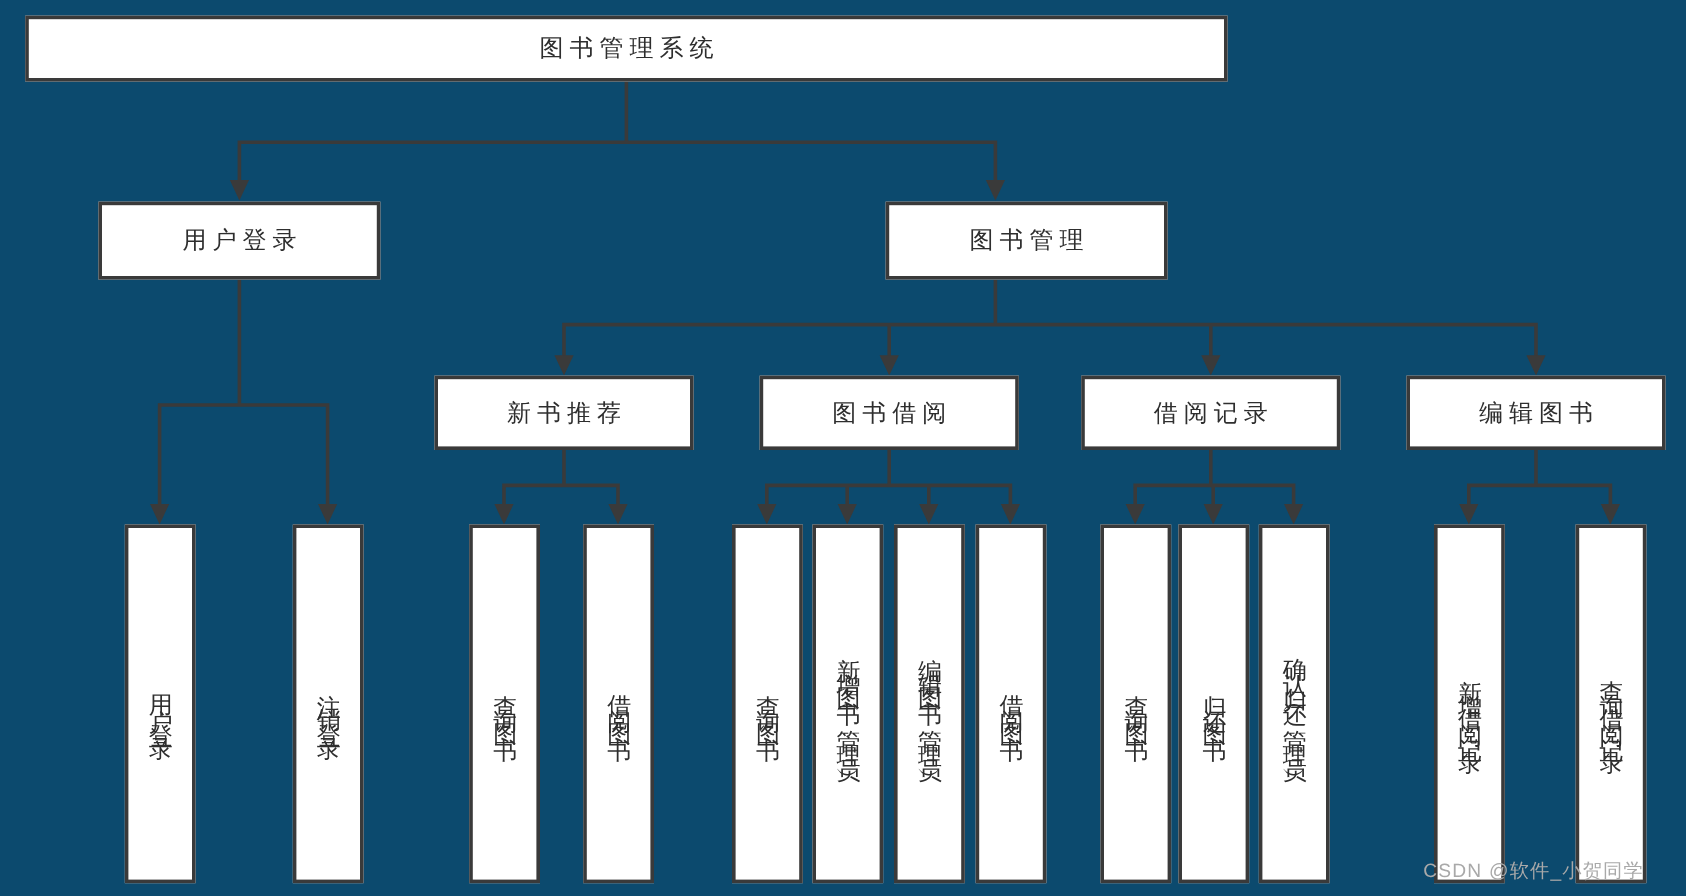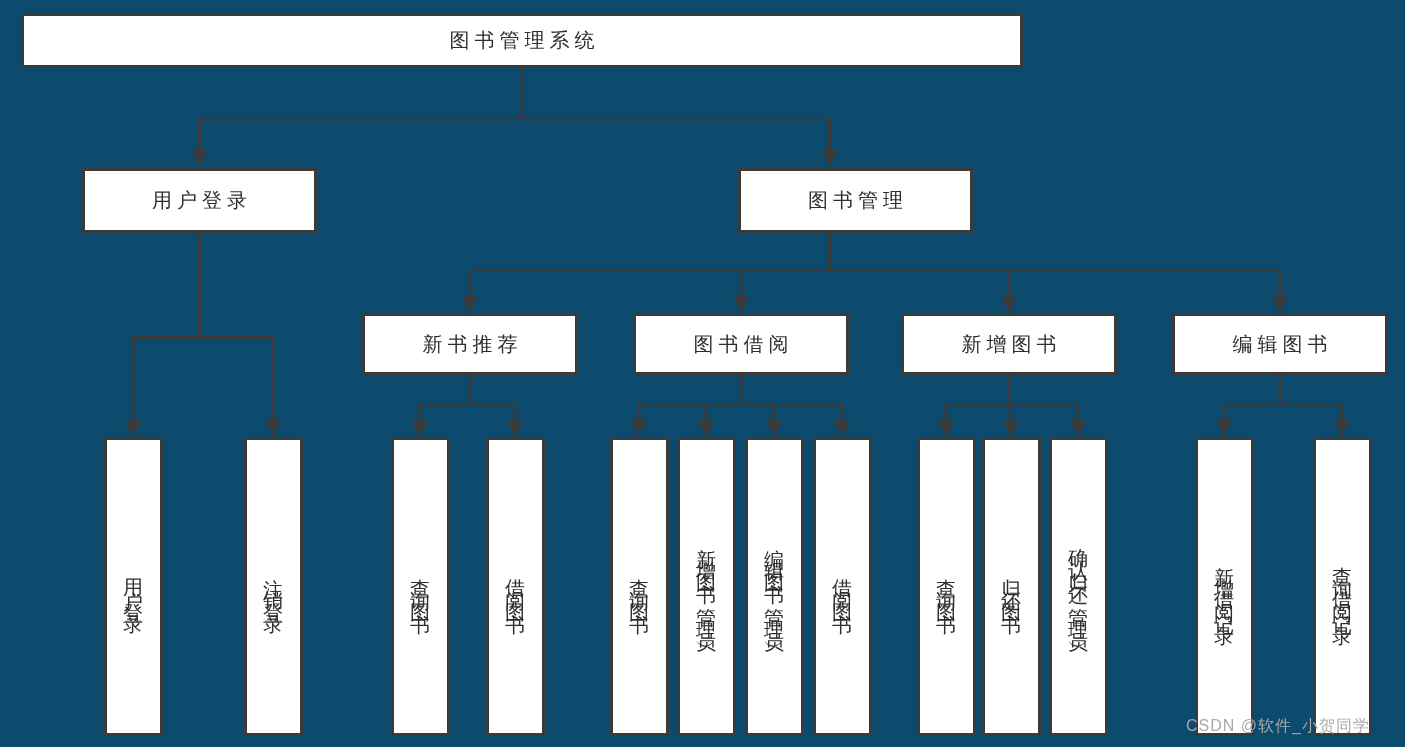--- a/index.html
+++ b/index.html
@@ -141,21 +141,21 @@
     <span class="hlabel">图书管理</span>
   </div>
 
   <div class="box l3" id="n-newbook">
     <span class="hlabel">新书推荐</span>
   </div>
   <div class="box l3" id="n-bookborrow">
     <span class="hlabel">图书借阅</span>
   </div>
   <div class="box l3" id="n-currentborrow">
-    <span class="hlabel">新增图书</span>
+    <span class="hlabel">借阅记录</span>
   </div>
   <div class="box l3" id="n-records">
     <span class="hlabel">编辑图书</span>
   </div>
 
   <div class="box leaf" id="lf-0">
     <span class="vlabel">用户登录</span>
   </div>
   <div class="box leaf" id="lf-1">
     <span class="vlabel">注销登录</span>

